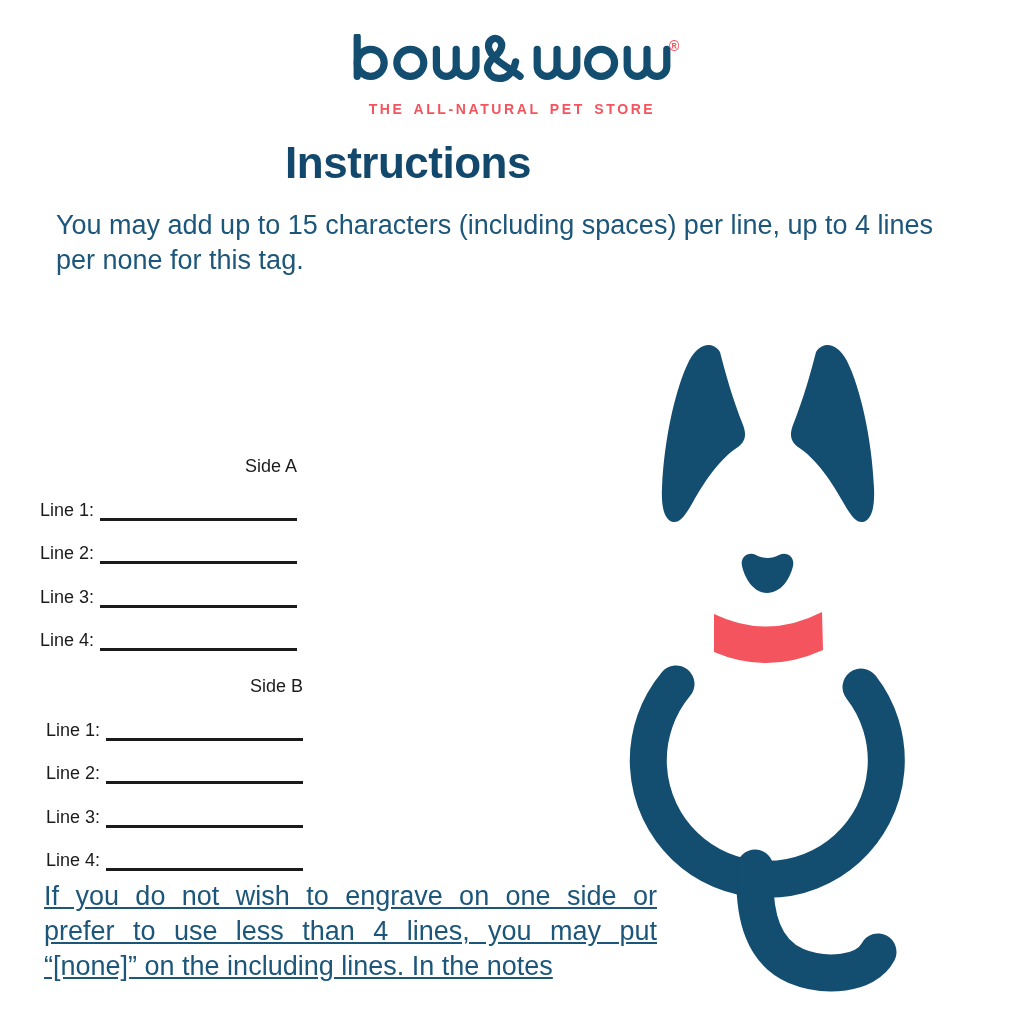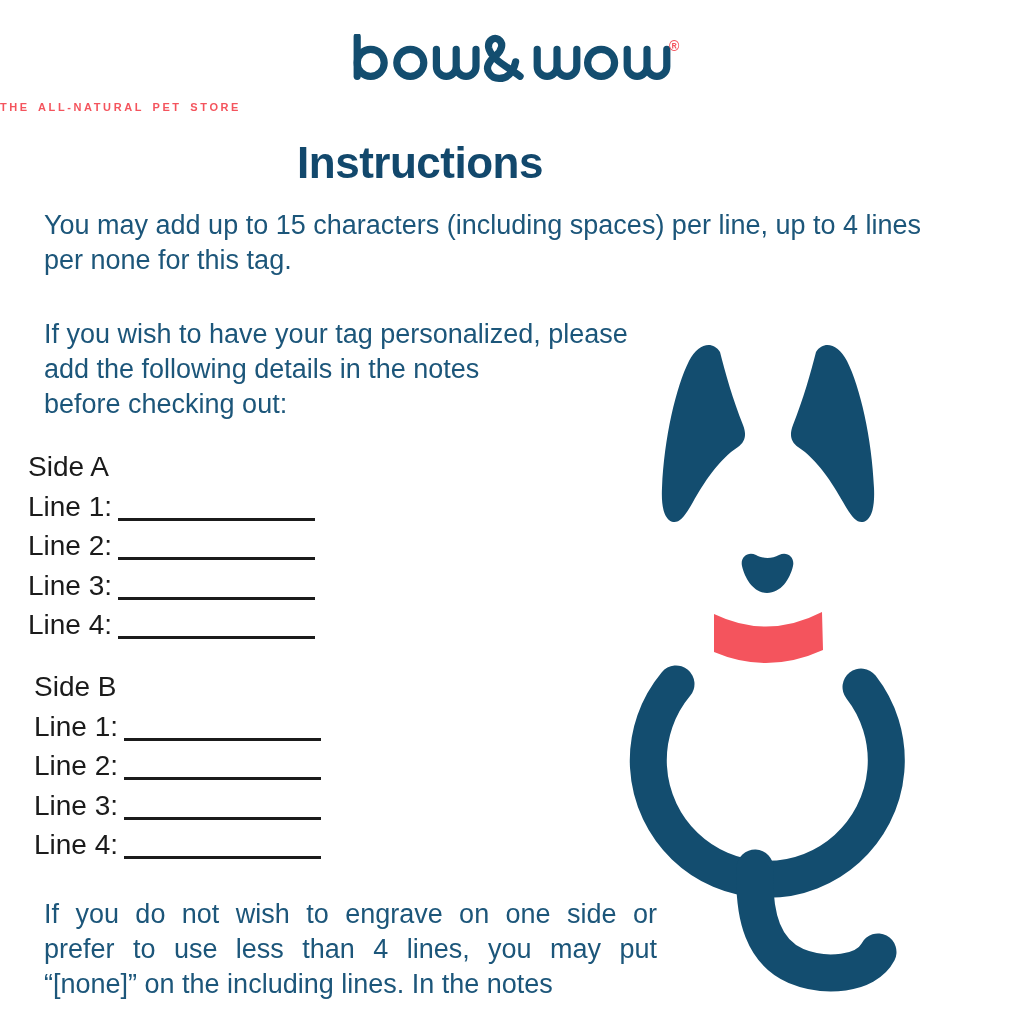--- a/index.html
+++ b/index.html
@@ -1,34 +1,34 @@
 <!DOCTYPE html>
 <html><head>
 <meta charset="utf-8">
 <style>
   html,body{margin:0;padding:0;background:#fff;}
   .page{position:relative;width:1024px;height:1024px;background:#ffffff;overflow:hidden;
         font-family:"Liberation Sans","DejaVu Sans",sans-serif;}
   
   .logo-svg{position:absolute;left:347px;top:34px;width:330px;height:63px;}
   .reg{position:absolute;left:669px;top:38px;font-size:14px;font-weight:bold;}
-  .tagline{position:absolute;left:0;top:101px;width:1024px;
-           font-size:11px;font-weight:bold;letter-spacing:2.6px;word-spacing:3px;}
-  .title{position:absolute;left:12px;top:138px;width:816px;text-align:center;
+  .tagline{position:absolute;left:0;top:101px;width:1024px;text-align:center;
+           font-size:14px;font-weight:bold;letter-spacing:2.6px;word-spacing:3px;}
+  .title{position:absolute;left:0;top:138px;width:816px;text-align:center;
          font-size:44px;font-weight:bold;letter-spacing:-0.5px;}
   
   .para{position:absolute;left:44px;font-size:27px;line-height:35px;}
-  .pline{white-space:nowrap;}
+  .pline{white-space:nowrap;margin-left:12px;}
   .intro{top:208px;}
   .personalize{top:317px;}
-  .footer-note{top:897px;width:613px;}
+  .footer-note{top:879px;width:613px;text-decoration:underline;}
   .just{white-space:normal;width:613px;text-align:justify;text-align-last:justify;}
   .lastline{white-space:nowrap;}
   
-  .side{position:absolute;left:28px;font-size:28px;line-height:37.5px;}
+  .side{position:absolute;left:40px;font-size:18px;line-height:37.5px;text-align:right;}
   .side-a{top:448px;}
   .side-b{top:668px;margin-left:6px;}
   .side-line .blank{display:inline-block;width:197px;height:27px;margin-left:6px;
         border-bottom:3px solid #1b1b1b;transform:translateY(5px);}
   
   .dog{position:absolute;left:620px;top:330px;width:300px;height:690px;}
 </style>
 </head>
 <body>
 
@@ -51,26 +51,20 @@
   <div class="tagline" style="color:#f4545d;">THE ALL-NATURAL PET STORE</div>
 
   <h1 class="title" style="margin:0;color:#12486c;">Instructions</h1>
 
   <section class="para intro" style="color:#1c567a;">
 
   <div class="pline">You may add up to 15 characters (including spaces) per line, up to 4 lines</div>
       <div class="pline">per none for this tag.</div>
     </section>
 
-  <section class="para personalize" style="color:#1c567a;">
-
-  <div class="pline">If you wish to have your tag personalized, please</div>
-      <div class="pline">add the following details in the notes</div>
-      <div class="pline">before checking out:</div>
-    </section>
 
   <section class="side side-a" style="color:#1b1b1b;">
     <div class="side-title">Side A</div>
     <div>
 
         <div class="side-line">
           <span class="side-label">Line 1:</span><span class="blank"></span>
         </div>
 
         <div class="side-line">

